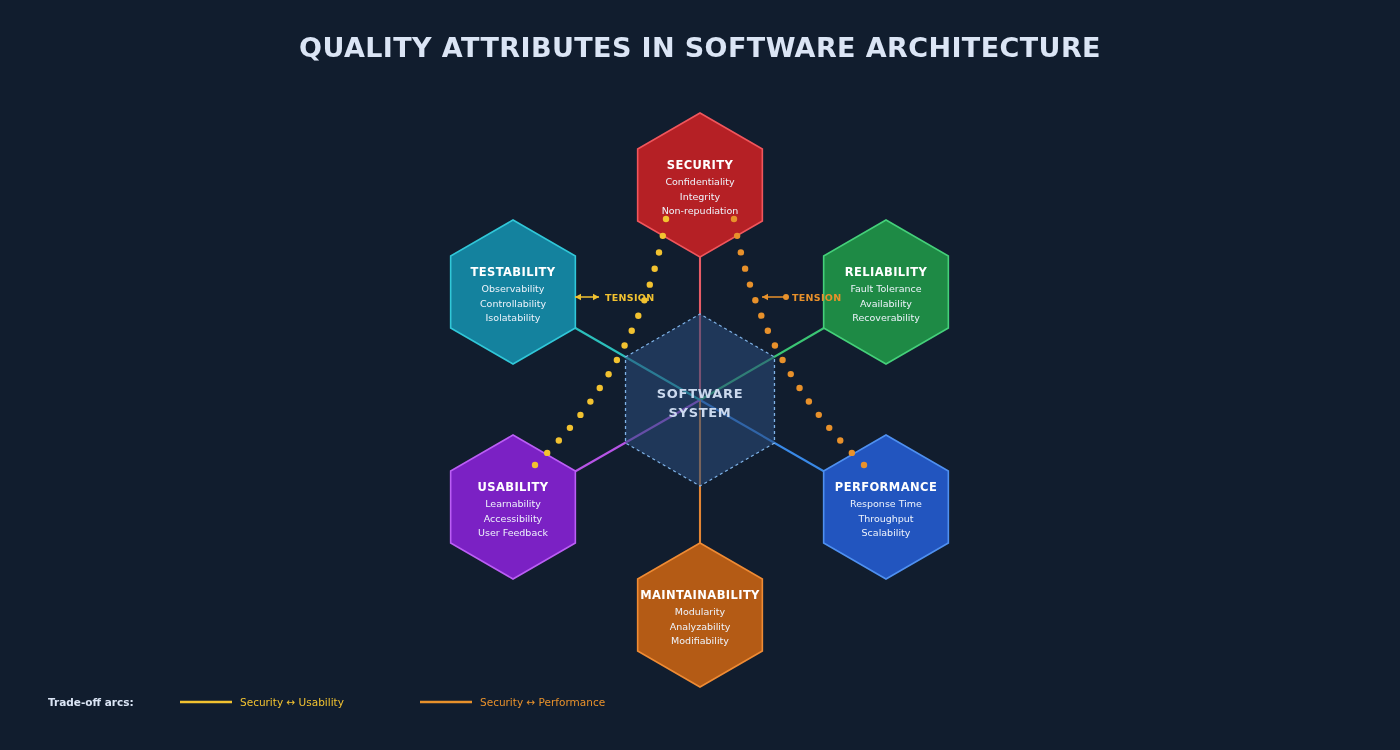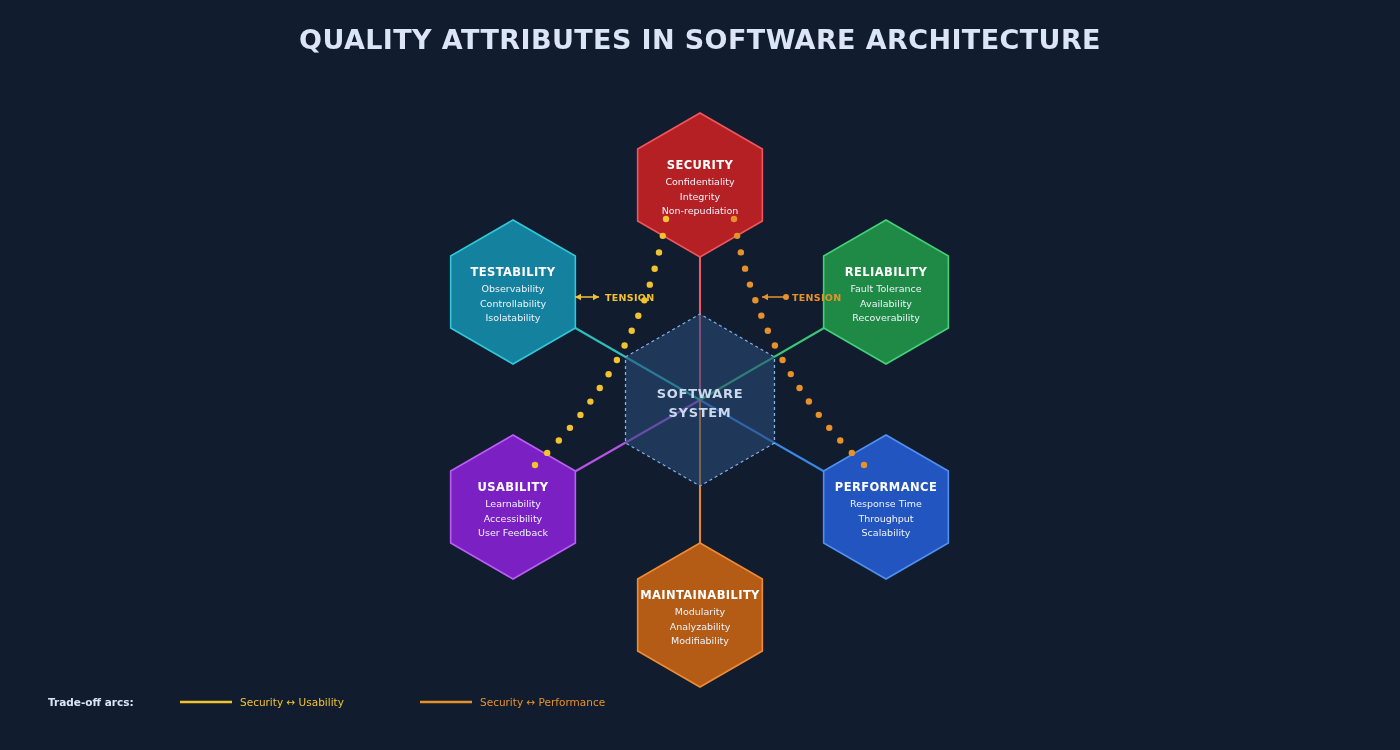--- a/index.html
+++ b/index.html
@@ -23,21 +23,21 @@
   svg.layer {
     position: absolute;
     left: 0;
     top: 0;
     width: 1400px;
     height: 750px;
   }
   .chart-title {
     position: absolute;
     left: 0;
-    top: 24px;
+    top: 32px;
     width: 1400px;
     text-align: center;
     color: #dbe5f5;
     font-family: "DejaVu Sans", sans-serif;
     font-size: 27px;
     font-weight: bold;
     letter-spacing: 0.4px;
   }
   text {
     font-family: "DejaVu Sans", sans-serif;

